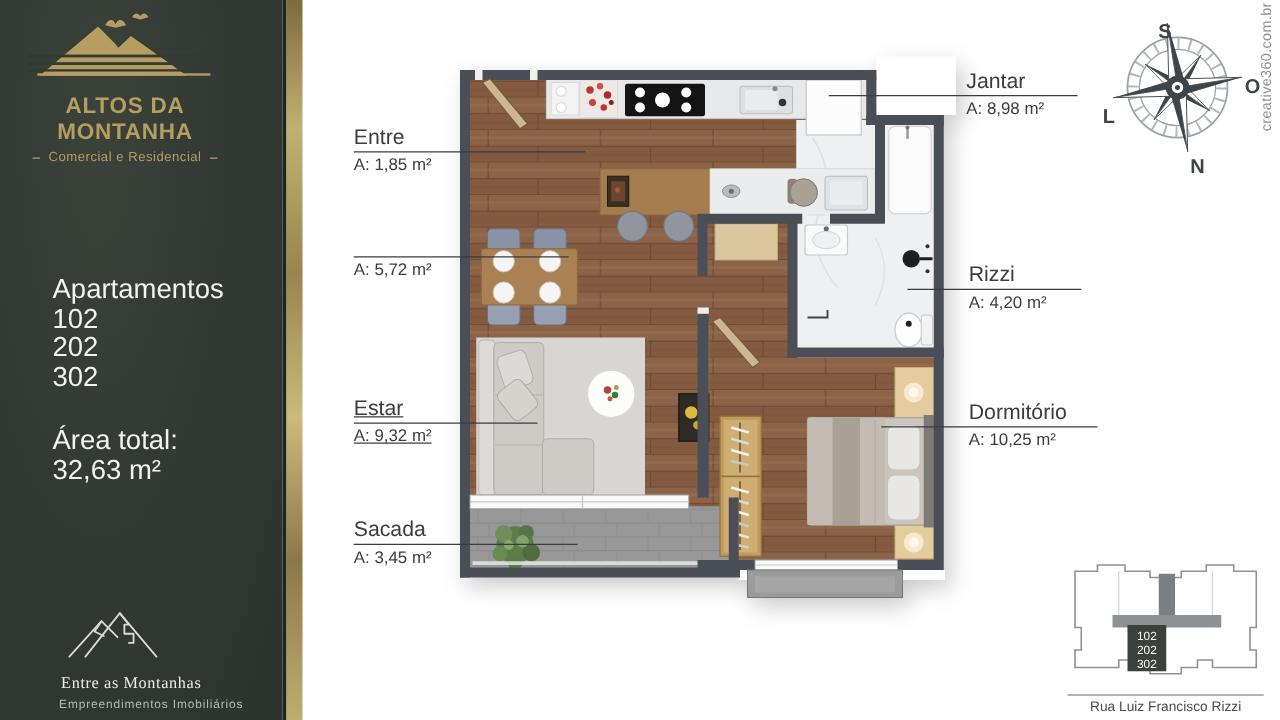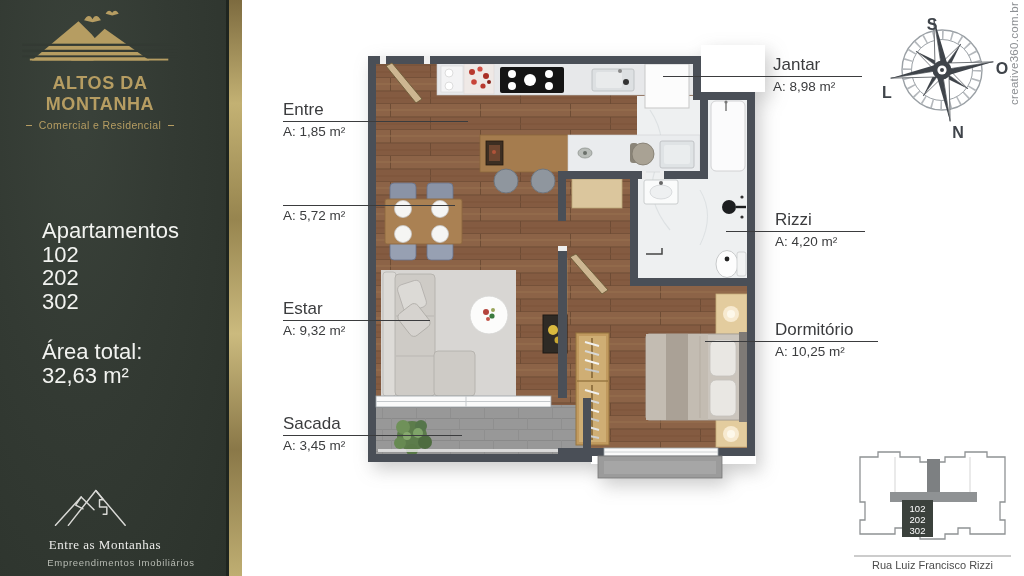--- a/index.html
+++ b/index.html
@@ -305,21 +305,21 @@
 
   <div class="room-label" style="left:283px;top:100px;width:185px;">
     <div class="rl-name">Entre</div>
     <div class="rl-line"></div>
     <div class="rl-area">A: 1,85 m²</div>
   </div>
   <div class="room-label" style="left:283px;top:205px;width:172px;">
     <div class="rl-line"></div>
     <div class="rl-area">A: 5,72 m²</div>
   </div>
-  <div class="room-label" style="left:283px;top:299px;width:147px;">
+  <div class="room-label" style="left:283px;top:317px;width:147px;text-decoration:underline;">
     <div class="rl-name">Estar</div>
     <div class="rl-line"></div>
     <div class="rl-area">A: 9,32 m²</div>
   </div>
   <div class="room-label" style="left:283px;top:414px;width:179px;">
     <div class="rl-name">Sacada</div>
     <div class="rl-line"></div>
     <div class="rl-area">A: 3,45 m²</div>
   </div>
   <div class="room-label" style="left:663px;top:55px;width:199px;">

